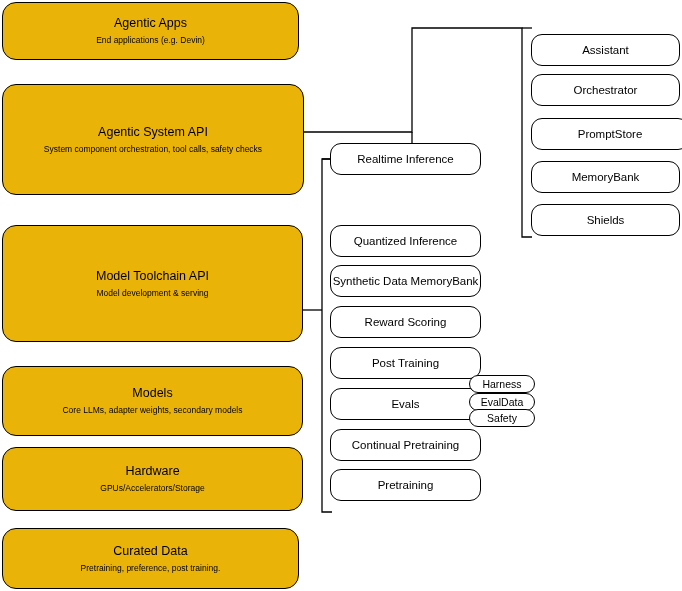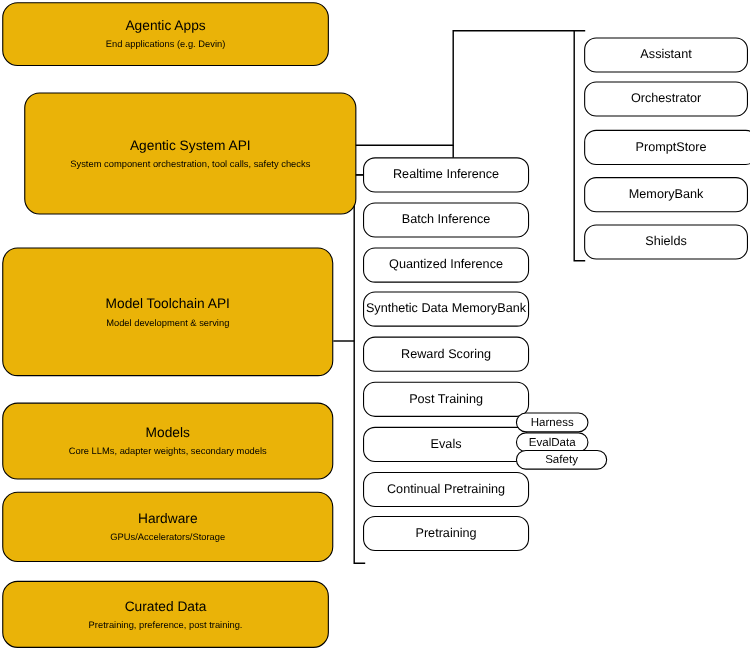--- a/index.html
+++ b/index.html
@@ -92,21 +92,21 @@
     <path d="M 322 159 L 332 159" fill="none" stroke="#000000" stroke-width="1.3"></path>
 
     <path d="M 303 310 L 322 310" fill="none" stroke="#000000" stroke-width="1.3"></path>
   </svg>
 
   <div class="layer-box" style="left:2px; top:2px; width:297px; height:58px;">
     <div class="layer-title">Agentic Apps</div>
     <div class="layer-sub">End applications (e.g. Devin)</div>
   </div>
 
-  <div class="layer-box" style="left:2px; top:84px; width:302px; height:111px;margin-left:20px;">
+  <div class="layer-box" style="left:2px; top:84px; width:302px; height:111px;">
     <div class="layer-title">Agentic System API</div>
     <div class="layer-sub">System component orchestration, tool calls, safety checks</div>
   </div>
 
   <div class="layer-box" style="left:2px; top:225px; width:301px; height:117px;">
     <div class="layer-title">Model Toolchain API</div>
     <div class="layer-sub">Model development &amp; serving</div>
   </div>
 
   <div class="layer-box" style="left:2px; top:366px; width:301px; height:70px;">
@@ -119,23 +119,20 @@
     <div class="layer-sub">GPUs/Accelerators/Storage</div>
   </div>
 
   <div class="layer-box" style="left:2px; top:528px; width:297px; height:61px;">
     <div class="layer-title">Curated Data</div>
     <div class="layer-sub">Pretraining, preference, post training.</div>
   </div>
 
   <div class="pill" style="left:330px; top:143px; width:151px; height:32px;">
     <span>Realtime Inference</span>
-  </div>
-  <div class="pill" style="left:330px; top:184px; width:151px; height:32px;">
-    <span>Batch Inference</span>
   </div>
   <div class="pill" style="left:330px; top:225px; width:151px; height:32px;">
     <span>Quantized Inference</span>
   </div>
   <div class="pill" style="left:330px; top:265px; width:151px; height:32px;">
     <span>Synthetic Data MemoryBank</span>
   </div>
   <div class="pill" style="left:330px; top:306px; width:151px; height:32px;">
     <span>Reward Scoring</span>
   </div>
@@ -151,21 +148,21 @@
   <div class="pill" style="left:330px; top:469px; width:151px; height:32px;">
     <span>Pretraining</span>
   </div>
 
   <div class="pill-small" style="left:469px; top:375px; width:66px; height:18px;">
     <span>Harness</span>
   </div>
   <div class="pill-small" style="left:469px; top:393px; width:66px; height:18px;">
     <span>EvalData</span>
   </div>
-  <div class="pill-small" style="left:469px; top:409px; width:83px; height:18px;">
+  <div class="pill-small" style="left:469px; top:409px; width:66px; height:18px;">
     <span>Safety</span>
   </div>
 
   <div class="pill" style="left:531px; top:34px; width:149px; height:32px;">
     <span>Assistant</span>
   </div>
   <div class="pill" style="left:531px; top:74px; width:149px; height:32px;">
     <span>Orchestrator</span>
   </div>
   <div class="pill" style="left:531px; top:118px; width:158px; height:32px;">

